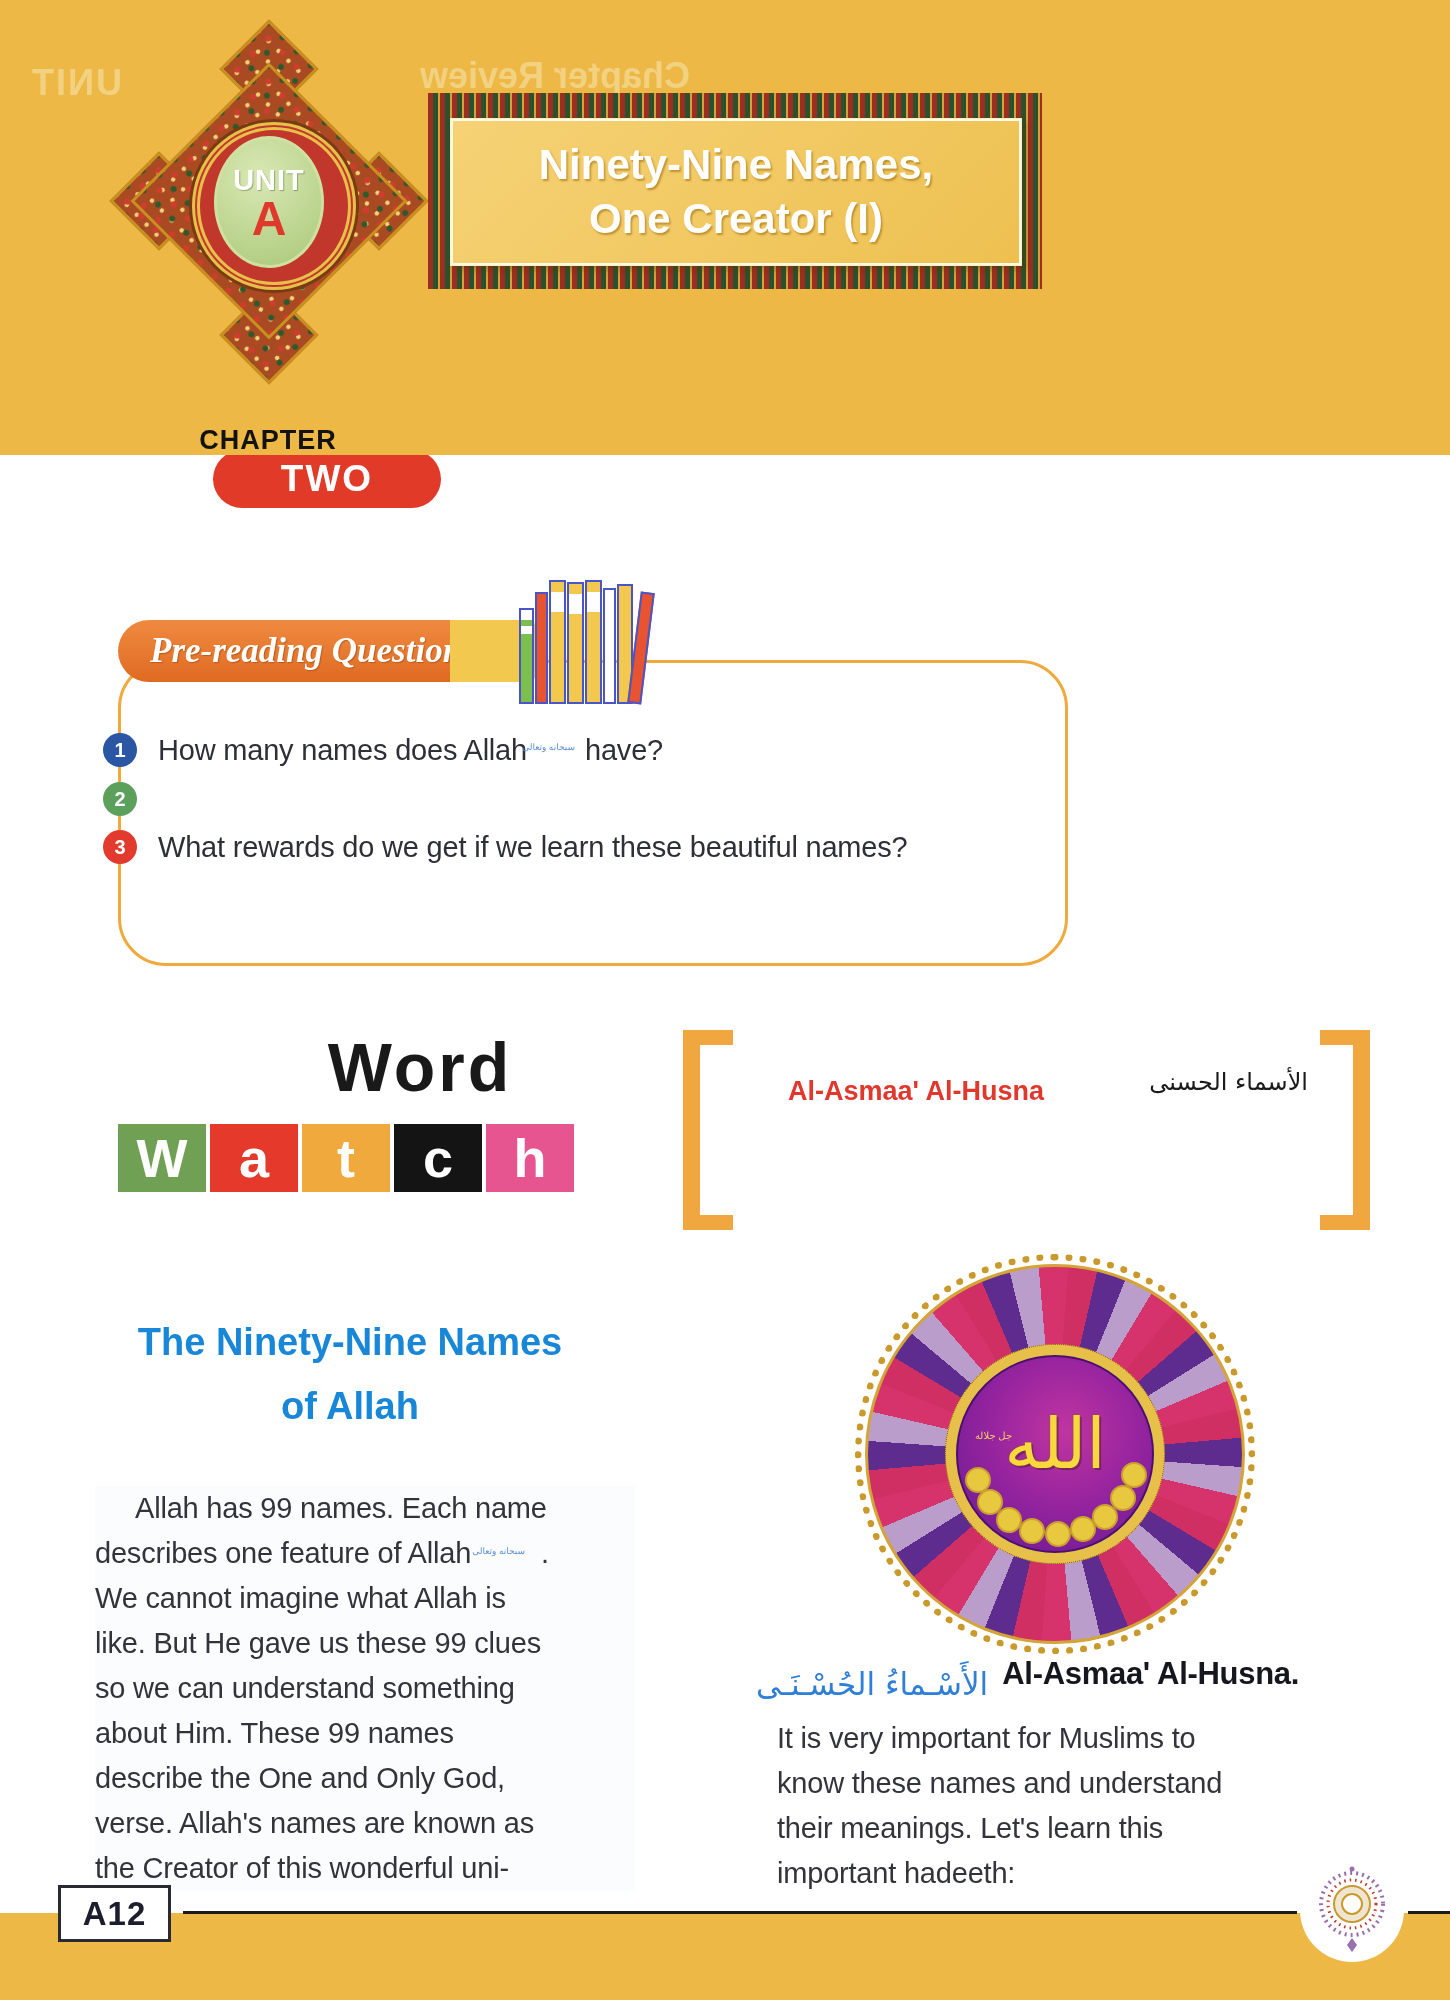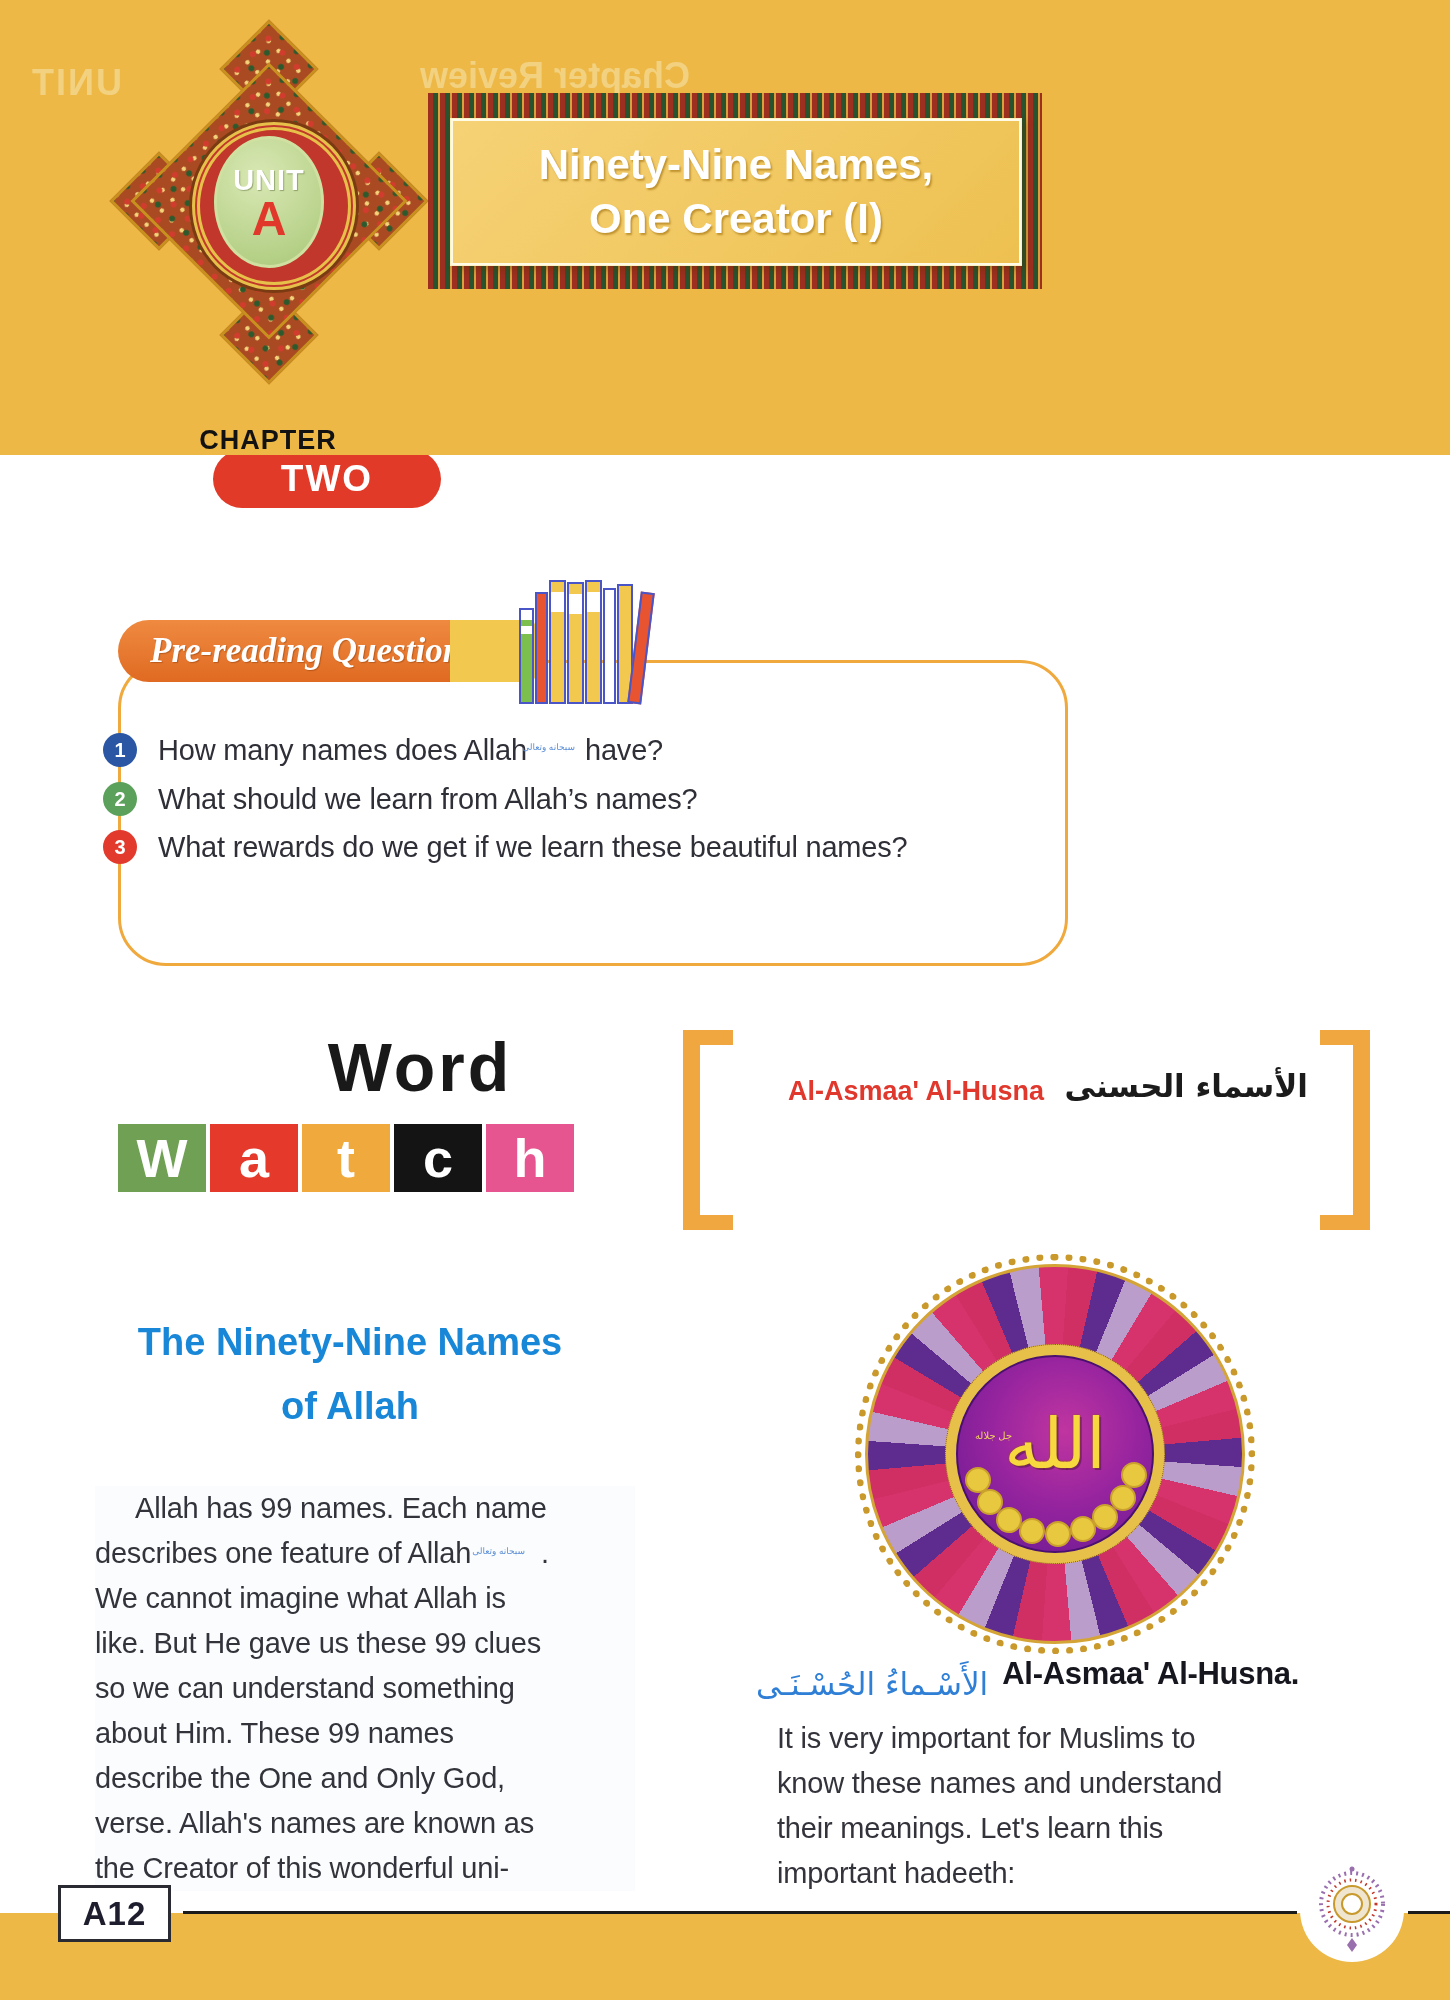--- a/index.html
+++ b/index.html
@@ -76,22 +76,22 @@
       font-size:68px;letter-spacing:3px;color:#191919;}
   .wblocks{left:118px;top:1124px;display:flex;gap:4px;}
   .wblock{width:88px;height:68px;display:flex;align-items:center;justify-content:center;
       color:#ffffff;font-weight:bold;font-size:54px;line-height:54px;}
 
   .bracket-l{left:683px;top:1030px;width:50px;height:200px;box-sizing:border-box;
       border-left:17px solid #F0A73F;border-top:15px solid #F0A73F;border-bottom:15px solid #F0A73F;}
   .bracket-r{left:1320px;top:1030px;width:50px;height:200px;box-sizing:border-box;
       border-right:17px solid #F0A73F;border-top:15px solid #F0A73F;border-bottom:15px solid #F0A73F;}
   .term-red{left:788px;top:1076px;font-weight:bold;font-size:27px;color:#E0382D;white-space:nowrap;}
-  .term-ar-black{left:1108px;top:1068px;width:200px;direction:rtl;font-size:31px;color:#1b1b1b;
-      font-family:"DejaVu Sans",sans-serif;white-space:nowrap;font-weight:bold;}
+  .term-ar-black{left:1108px;top:1068px;width:200px;direction:rtl;font-size:24px;color:#1b1b1b;
+      font-family:"DejaVu Sans",sans-serif;white-space:nowrap;}
 
   
   .bheading{left:70px;top:1310px;width:560px;text-align:center;color:#1887D8;
       font-weight:bold;font-size:38px;line-height:64px;}
   .para{font-size:29px;color:#33333B;letter-spacing:-0.2px;}
   .p1{left:95px;top:1486px;width:540px;background:rgba(205,222,240,.10);}
   .p1 .bl{height:45px;line-height:45px;white-space:nowrap;}
   .indent{padding-left:40px;}
   .l2flex{display:flex;align-items:center;gap:16px;}
 
@@ -188,23 +188,20 @@
     </div>
   <div class="abs qrow" style="left:158px;top:733px;height:34px;">
     <span>How many names does Allah</span>
     <span class="swt">سبحانه وتعالى</span>
     <span>have?</span>
   </div>
 
   <div class="qnum abs" style="left: 103px; top: 782px; background: rgb(91, 160, 91);">
       <span>2</span>
     </div>
-  <div class="abs qrow" style="left:158px;top:782px;height:34px;">
-    <span>What should we learn from Allah’s names?</span>
-  </div>
 
   <div class="qnum abs" style="left: 103px; top: 830px; background: rgb(226, 59, 46);">
       <span>3</span>
     </div>
   <div class="abs qrow" style="left:158px;top:830px;height:34px;">
     <span>What rewards do we get if we learn these beautiful names?</span>
   </div>
 
   <div class="abs word">Word</div>
   <div class="abs wblocks">

